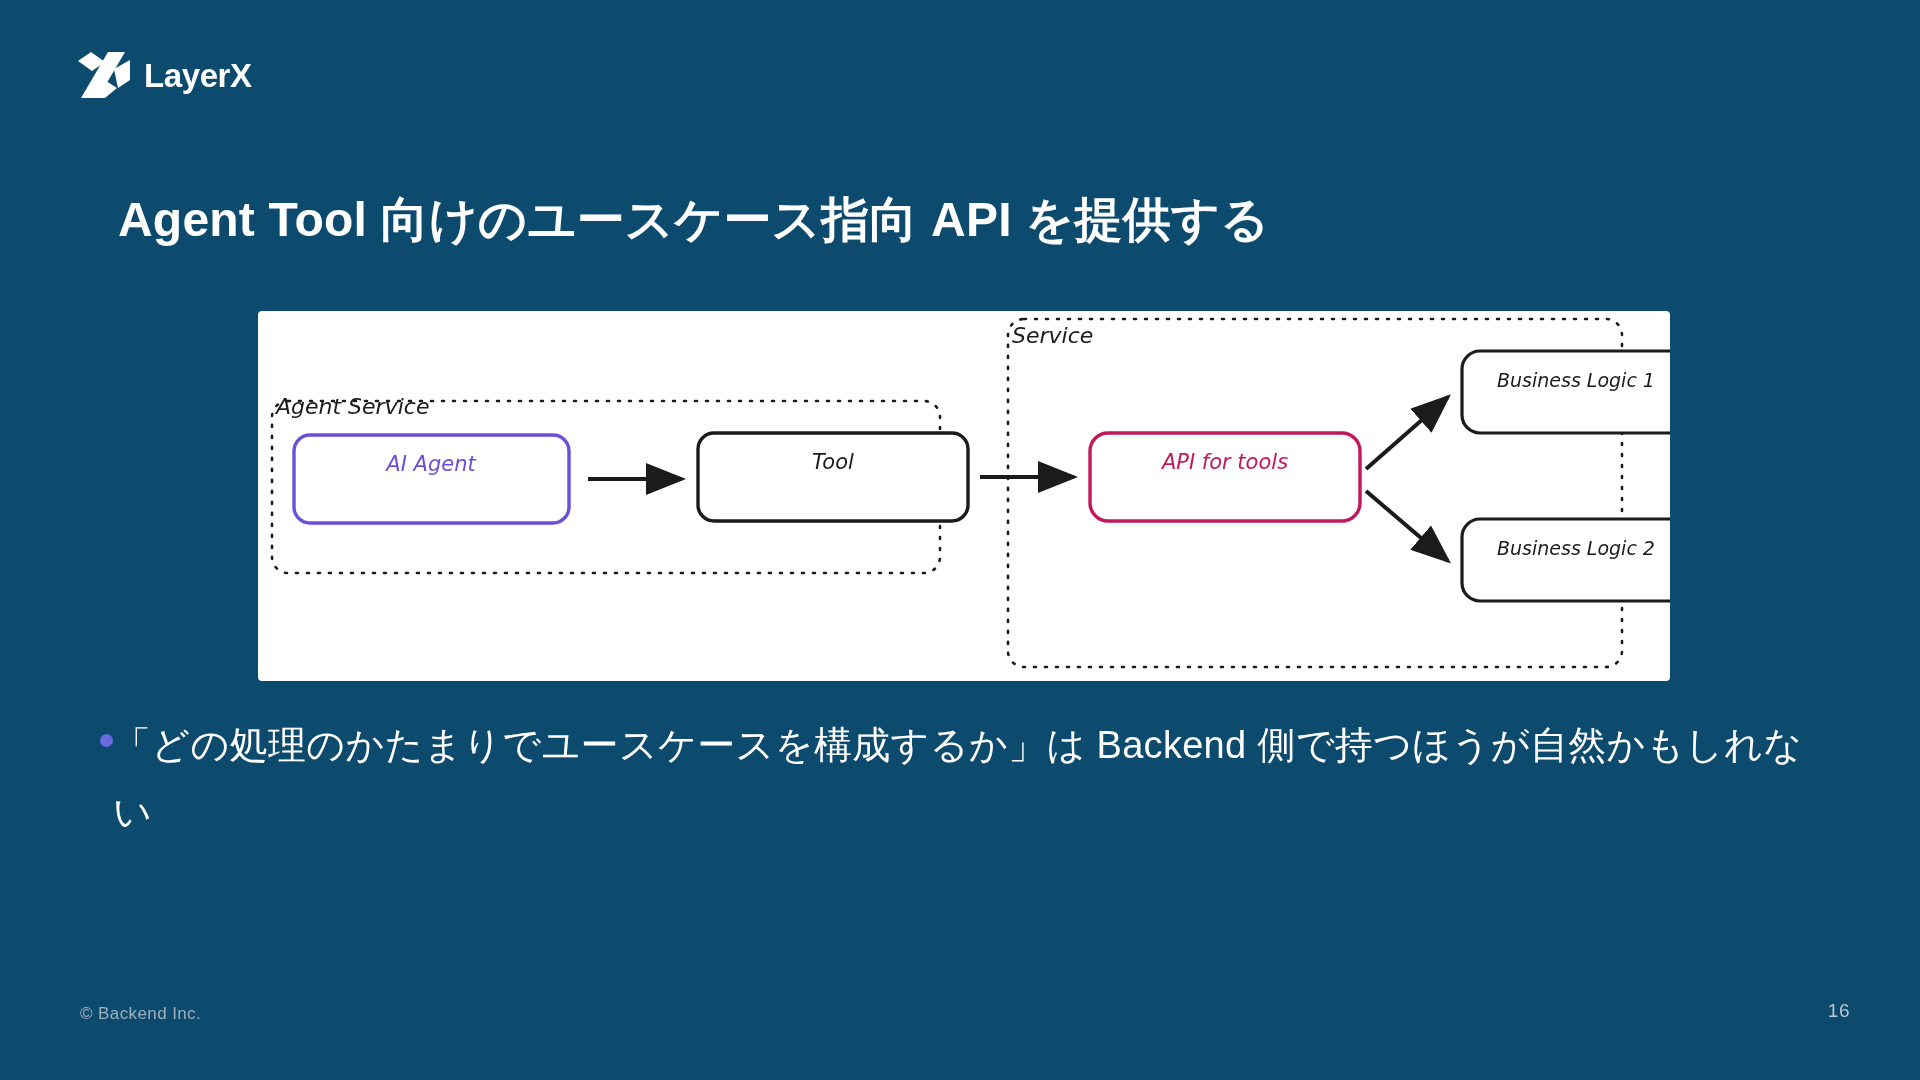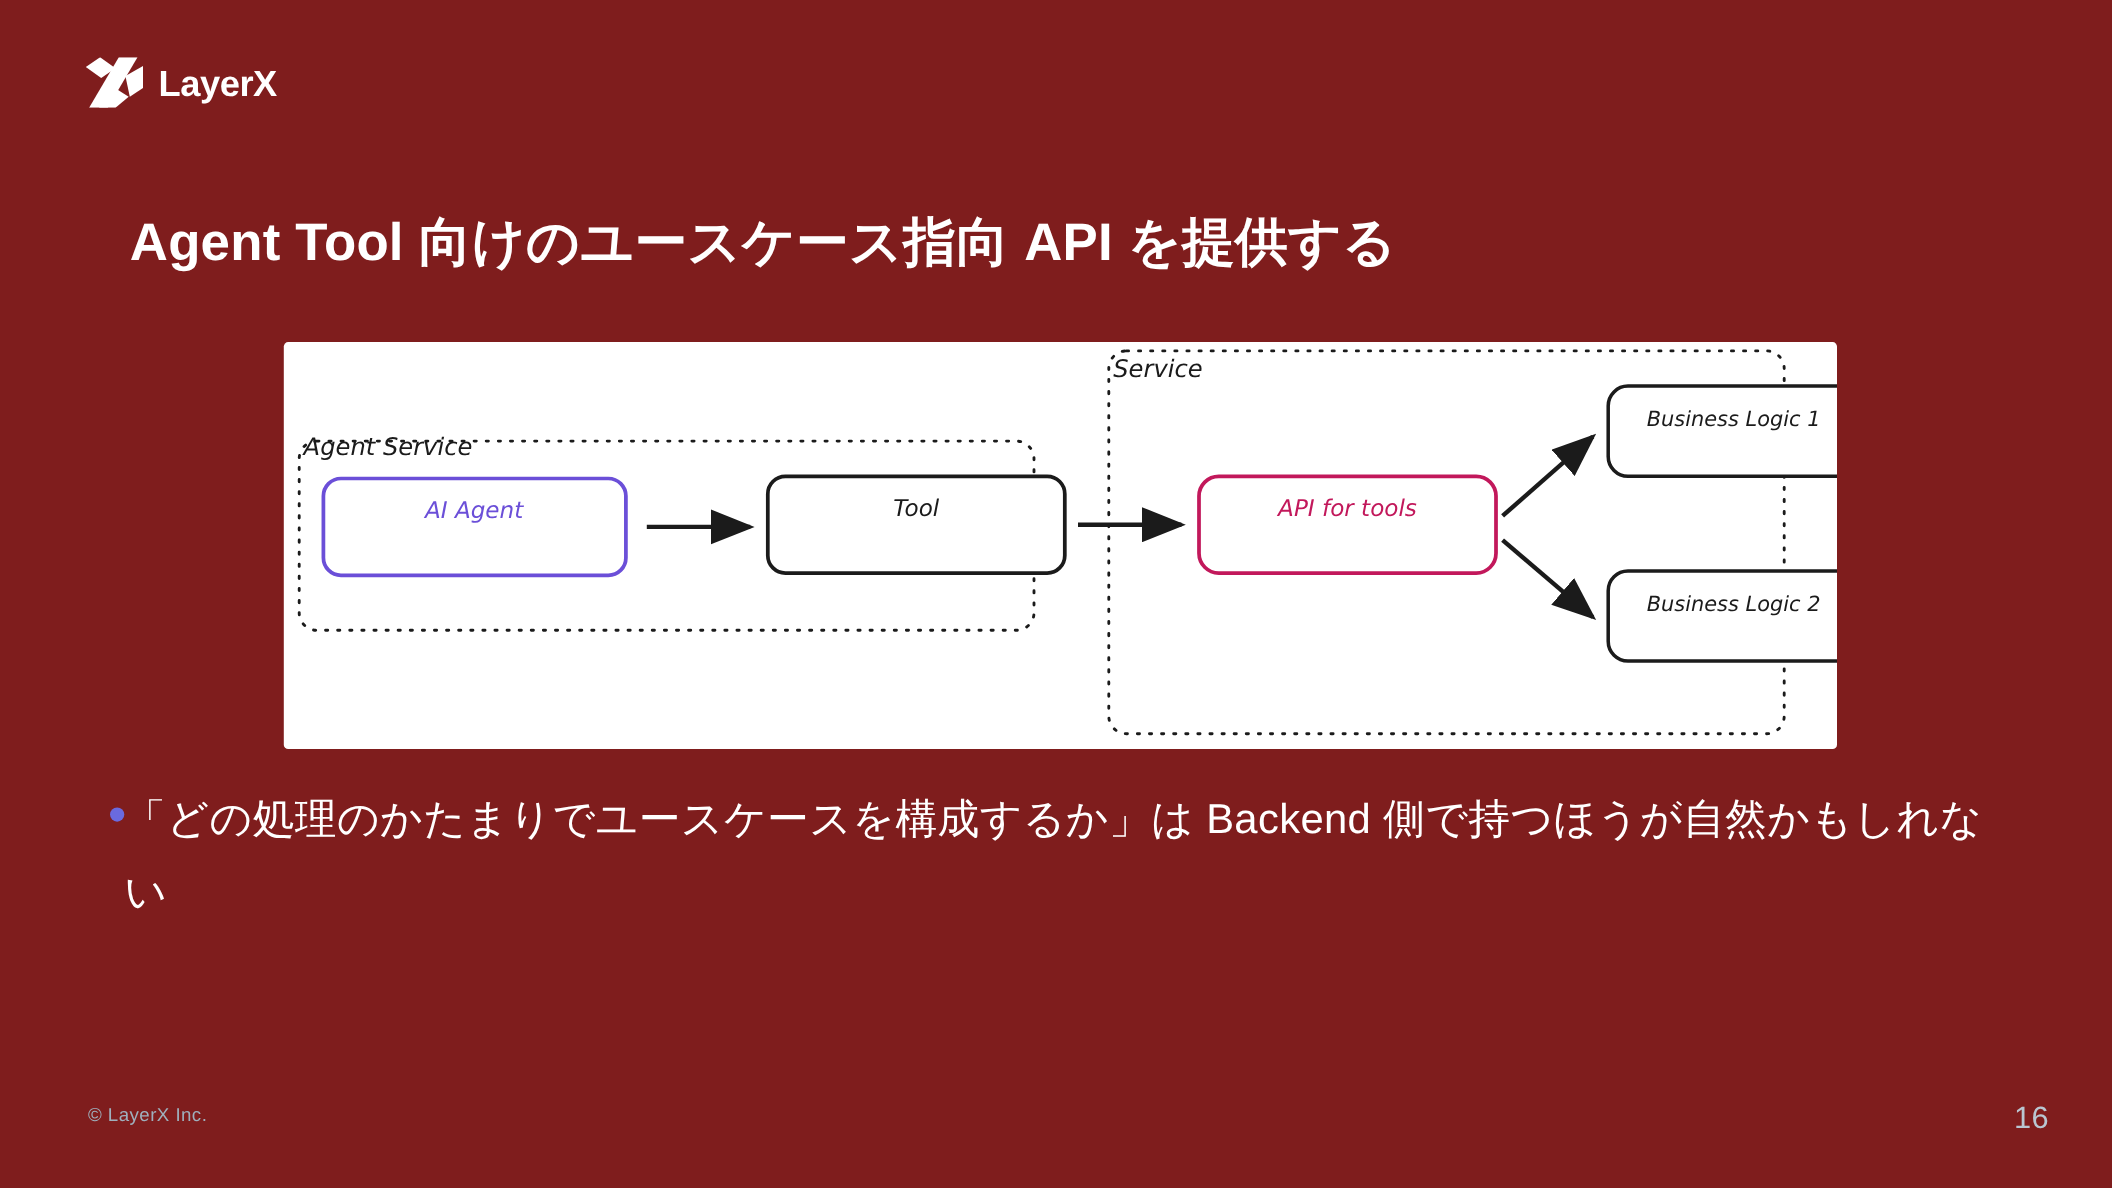--- a/index.html
+++ b/index.html
@@ -11,21 +11,21 @@
     width: 1920px;
     height: 1080px;
     position: relative;
     overflow: hidden;
     font-family: "Liberation Sans", "DejaVu Sans", sans-serif;
   }
 
   .slide {
     position: absolute;
     inset: 0;
-    background: #7f1d1d;
+    background: #0c4a6e;
   }
 
   
   .logo-wrap {
     position: absolute;
     left: 78px;
     top: 52px;
     display: flex;
     align-items: center;
     gap: 14px;
@@ -98,24 +98,24 @@
   .footer-left {
     position: absolute;
     left: 80px;
     top: 1004px;
     color: #9fb0bd;
     font-size: 17px;
     letter-spacing: 0.4px;
   }
   .footer-right {
     position: absolute;
-    right: 57px;
+    right: 70px;
     top: 1000px;
     color: #b9c6d1;
-    font-size: 28px;
+    font-size: 19px;
     letter-spacing: 0.5px;
   }
 </style>
 </head>
 <body>
 
 <div class="slide">
 
   <div class="logo-wrap">
     <span class="logo-mark">
@@ -182,16 +182,16 @@
         <text class="hand" x="1318" y="244" font-size="19" fill="#1b1b1b" text-anchor="middle" font-family="'DejaVu Sans', sans-serif" font-style="italic">Business Logic 2</text>
       </g>
     </svg>
   </div>
 
   <div class="bullet-row">
     <span class="bullet-dot"></span>
     <span class="bullet-text">「どの処理のかたまりでユースケースを構成するか」は Backend 側で持つほうが自然かもしれない</span>
   </div>
 
-  <div class="footer-left">© LayerX Inc.</div>
+  <div class="footer-left">© Backend Inc.</div>
   <div class="footer-right">16</div>
 
 </div>
 
 </body></html>

